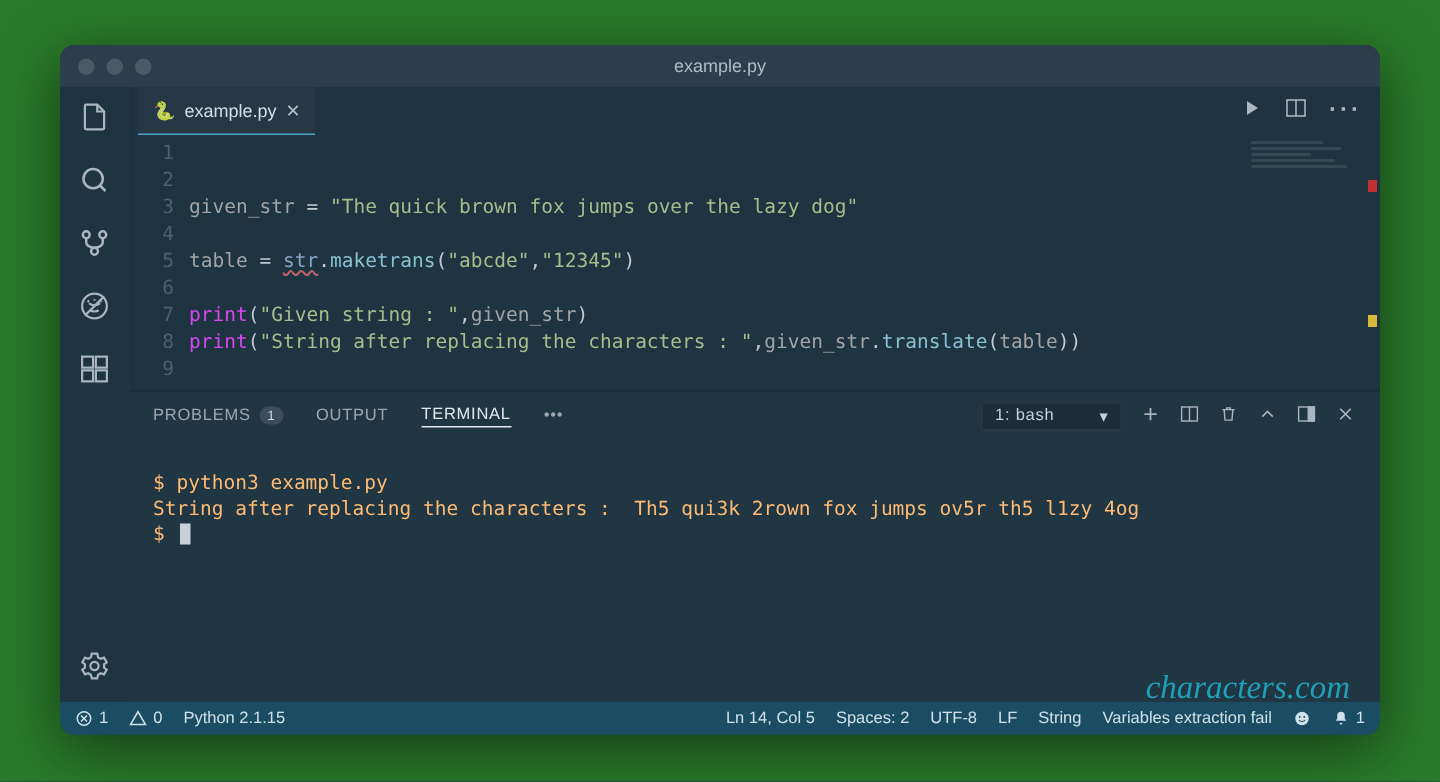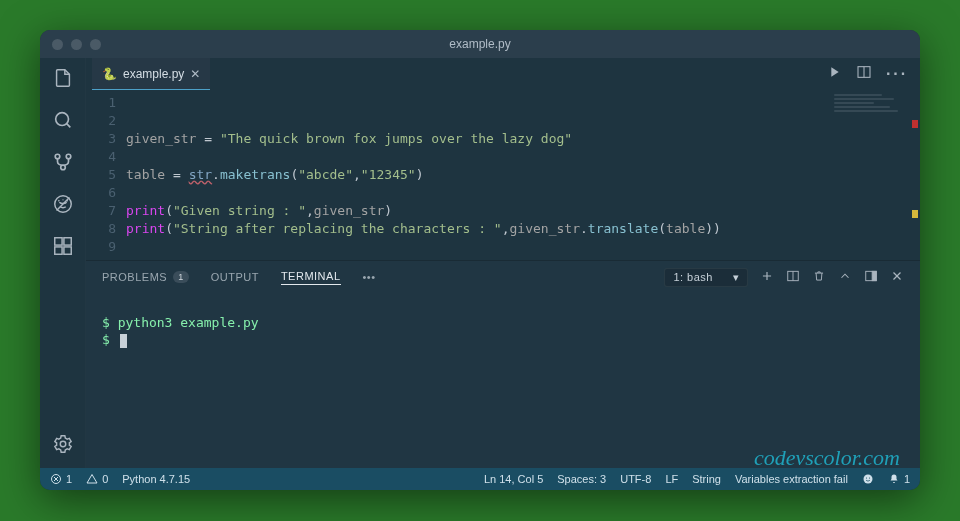--- a/index.html
+++ b/index.html
@@ -173,32 +173,32 @@
   .panel-tab.active { color: #e2e8ed; border-bottom: 1px solid #e2e8ed; padding-bottom:2px;}
   .badge { background:#3a4d5a; border-radius:8px; font-size:9px; padding:1px 5px; color:#d0d8de;}
   .panel-spacer { flex:1; }
   .panel-actions { display:flex; align-items:center; gap:12px; color:#aab5bf; font-size:12px;}
   .panel-actions .sel {
     background: rgba(0,0,0,0.15);
     border: 1px solid rgba(255,255,255,0.06);
     color: #c6d0d8;
     padding: 2px 8px;
     border-radius: 3px;
-    display:flex; gap:20px; align-items:center;
+    display:flex; gap:30px; align-items:center;
     font-size: 11px;
     cursor: pointer;
   }
   .panel-actions svg { width:14px; height:14px; cursor:pointer;}
   .terminal {
     flex:1;
     padding: 4px 16px;
     font-family: "Consolas","Menlo",monospace;
     font-size: 13px;
     line-height: 17px;
-    color: #86efac;
+    color: #fdba74;
     white-space: pre;
     overflow: hidden;
   }
   .cursor-block {
     display:inline-block; width:7px; height:14px; background:#c7d0d7; vertical-align:middle; margin-left:2px;
   }
   .watermark {
     position: absolute;
     bottom: 50px;
     right: 60px;
@@ -362,45 +362,45 @@
                   <rect x="3" y="4" width="18" height="16"></rect>
                   <rect x="14" y="4" width="7" height="16" fill="currentColor"></rect>
                 </svg></span>
             <span><svg viewBox="0 0 24 24" stroke="currentColor" stroke-width="2">
                   <line x1="6" y1="6" x2="18" y2="18"></line>
                   <line x1="6" y1="18" x2="18" y2="6"></line>
                 </svg></span>
           </div>
         </div>
         <div class="terminal">
-<div>$ python3 example.py</div><div><span>$ </span><span class="cursor-block"></span></div>
+<div>$ python3 example.py</div><div>String after replacing the characters :  Th5 qui3k 2rown fox jumps ov5r th5 l1zy 4og</div><div><span>$ </span><span class="cursor-block"></span></div>
         </div>
       </div>
     </div>
   </div>
 
   <div class="statusbar">
     <div class="seg">
       <svg viewBox="0 0 24 24" fill="none" stroke="currentColor" stroke-width="2">
           <circle cx="12" cy="12" r="9"></circle>
           <line x1="8" y1="8" x2="16" y2="16"></line>
           <line x1="16" y1="8" x2="8" y2="16"></line>
         </svg>
       <span>1</span>
     </div>
     <div class="seg">
       <svg viewBox="0 0 24 24" fill="none" stroke="currentColor" stroke-width="2">
           <path d="M12 3 2 20h20L12 3z"></path>
         </svg>
       <span>0</span>
     </div>
-    <div class="seg">Python 4.7.15</div>
+    <div class="seg">Python 2.1.15</div>
     <div class="sb-spacer"></div>
     <div class="seg">Ln 14, Col 5</div>
-    <div class="seg">Spaces: 3</div>
+    <div class="seg">Spaces: 2</div>
     <div class="seg">UTF-8</div>
     <div class="seg">LF</div>
     <div class="seg">String</div>
     <div class="seg">Variables extraction fail</div>
     <div class="seg">
       <svg viewBox="0 0 24 24" fill="currentColor">
           <circle cx="12" cy="12" r="9"></circle>
           <circle cx="9" cy="10" r="1.2" fill="#1a4d63"></circle>
           <circle cx="15" cy="10" r="1.2" fill="#1a4d63"></circle>
           <path d="M8 14c1 1.5 2.5 2 4 2s3-.5 4-2" stroke="#1a4d63" stroke-width="1.5" fill="none"></path>
@@ -408,13 +408,13 @@
     </div>
     <div class="seg">
       <svg viewBox="0 0 24 24" fill="currentColor">
           <path d="M12 3a5 5 0 0 0-5 5v4l-2 3h14l-2-3V8a5 5 0 0 0-5-5zM10 18a2 2 0 0 0 4 0"></path>
         </svg>
       <span>1</span>
     </div>
   </div>
 </div>
 
-<div class="watermark">codevscolor.com</div>
+<div class="watermark">characters.com</div>
 
 </body></html>

